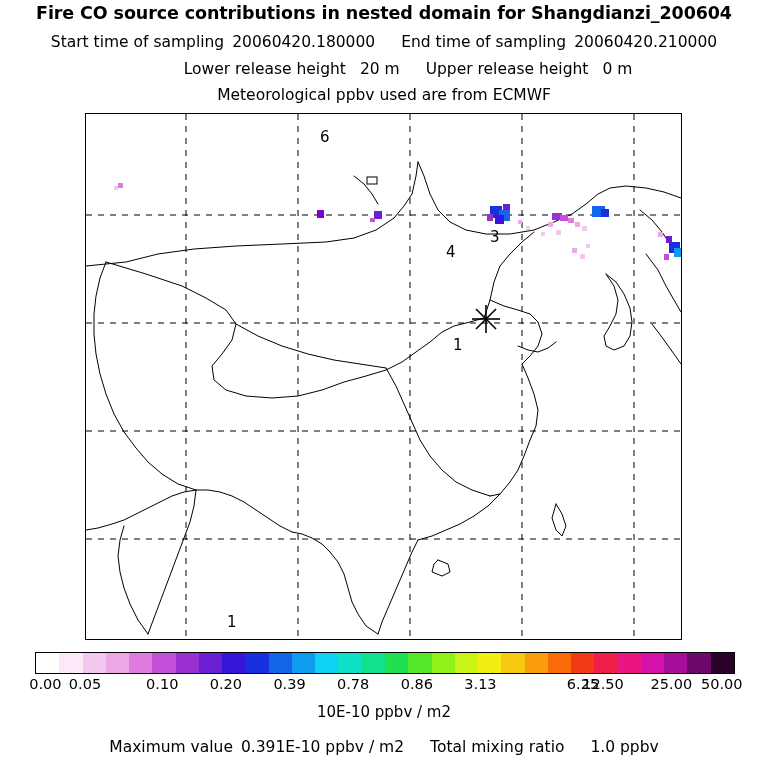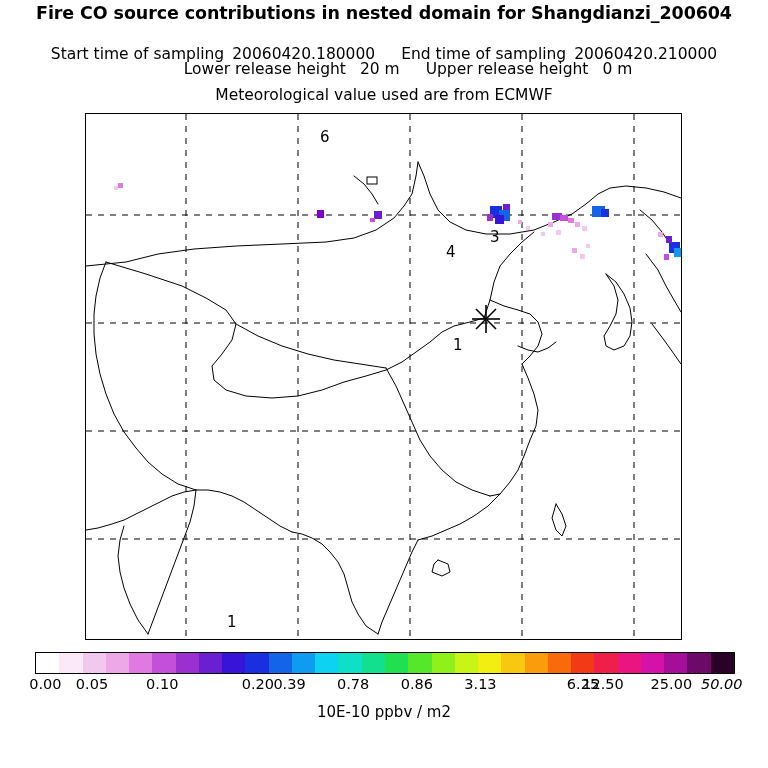--- a/index.html
+++ b/index.html
@@ -33,21 +33,21 @@
     white-space: nowrap;
   }
   .subline {
     position: absolute;
     left: 0;
     width: 768px;
     text-align: center;
     font-size: 15.5px;
     white-space: nowrap;
   }
-  .subline.l1 { top: 45px; }
+  .subline.l1 { top: 33px; }
   .subline.l2 { top: 60px; padding-left: 24px; }
   .subline.l3 { top: 86px; }
   .gap-wide { display: inline-block; width: 26px; }
   .gap-mid  { display: inline-block; width: 14px; }
   .gap-small{ display: inline-block; width: 8px; }
 
   
   .map-frame {
     position: absolute;
     left: 85px;
@@ -121,21 +121,21 @@
   <div class="title">Fire CO source contributions in nested domain for Shangdianzi_200604</div>
 
   <div class="subline l1">
     <span>Start time of sampling</span><span class="gap-small"></span><span>20060420.180000</span><span class="gap-wide"></span><span>End time of sampling</span><span class="gap-small"></span><span>20060420.210000</span>
   </div>
 
   <div class="subline l2">
     <span>Lower release height</span><span class="gap-mid"></span><span>20 m</span><span class="gap-wide"></span><span>Upper release height</span><span class="gap-mid"></span><span>0 m</span>
   </div>
 
-  <div class="subline l3">Meteorological value used are from ECMWF</div>
+  <div class="subline l3">Meteorological ppbv used are from ECMWF</div>
 
   <div class="map-frame">
     <svg class="map-svg" width="595" height="525" viewBox="0 0 595 525" xmlns="http://www.w3.org/2000/svg">
 
       <g stroke="#000000" stroke-width="1" stroke-dasharray="6,6" fill="none">
         <line x1="100" y1="0" x2="100" y2="525"></line>
         <line x1="212" y1="0" x2="212" y2="525"></line>
         <line x1="324" y1="0" x2="324" y2="525"></line>
         <line x1="436" y1="0" x2="436" y2="525"></line>
         <line x1="548" y1="0" x2="548" y2="525"></line>
@@ -273,30 +273,33 @@
         <div class="cb-cell" style="background: rgb(242, 58, 22);"></div>
         <div class="cb-cell" style="background: rgb(239, 31, 74);"></div>
         <div class="cb-cell" style="background: rgb(234, 21, 128);"></div>
         <div class="cb-cell" style="background: rgb(212, 17, 168);"></div>
         <div class="cb-cell" style="background: rgb(165, 14, 154);"></div>
         <div class="cb-cell" style="background: rgb(109, 9, 104);"></div>
         <div class="cb-cell" style="background: rgb(42, 2, 40);"></div>
       </div>
     <div class="cb-labels" id="cb-labels">
         <span class="cb-label" style="transform: translateX(-18%); left: 0px;">0.00</span>
-        <span class="cb-label" style="left: 57px;">0.05</span>
+        <span class="cb-label" style="left: 50px;">0.05</span>
         <span class="cb-label" style="left: 127.273px;">0.10</span>
-        <span class="cb-label" style="left: 190.909px; margin-left: 32px;">0.20</span>
+        <span class="cb-label" style="left: 190.909px;">0.20</span>
         <span class="cb-label" style="left: 254.545px;">0.39</span>
         <span class="cb-label" style="left: 318.182px;">0.78</span>
         <span class="cb-label" style="left: 381.818px;">0.86</span>
         <span class="cb-label" style="left: 445.455px;">3.13</span>
         <span class="cb-label" style="left: 521px; margin-left: 27px;">6.25</span>
         <span class="cb-label" style="left: 568px;">12.50</span>
         <span class="cb-label" style="left: 636.364px;">25.00</span>
-        <span class="cb-label" style="transform: translateX(-82%); left: 700px; font-style: italic;">50.00</span>
+        <span class="cb-label" style="transform: translateX(-82%); left: 700px;">50.00</span>
       </div>
   </div>
 
   <div class="cb-axis-title">10E-10 ppbv / m2</div>
 
+  <div class="footer">
+    <span>Maximum value</span><span class="gap-small"></span><span>0.391E-10 ppbv / m2</span><span class="gap-wide"></span><span>Total mixing ratio</span><span class="gap-wide"></span><span>1.0 ppbv</span>
+  </div>
 
 </div>
 
 </body></html>

